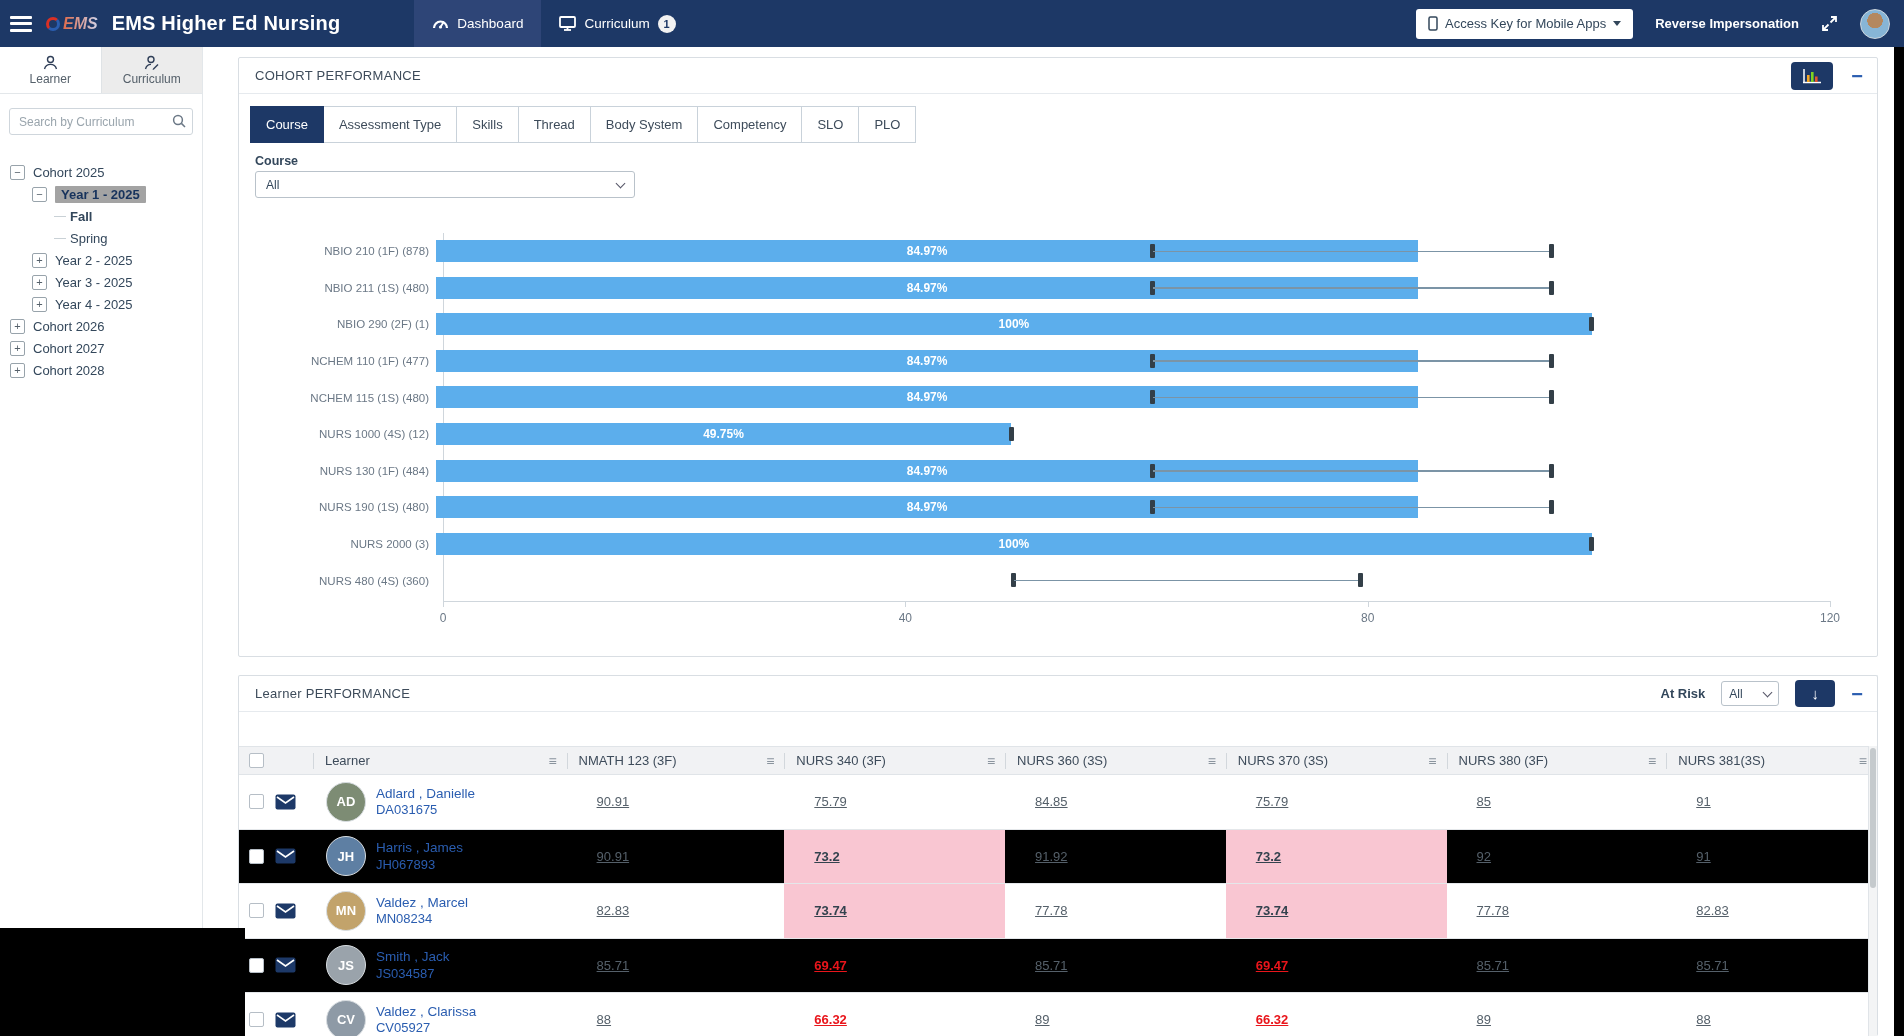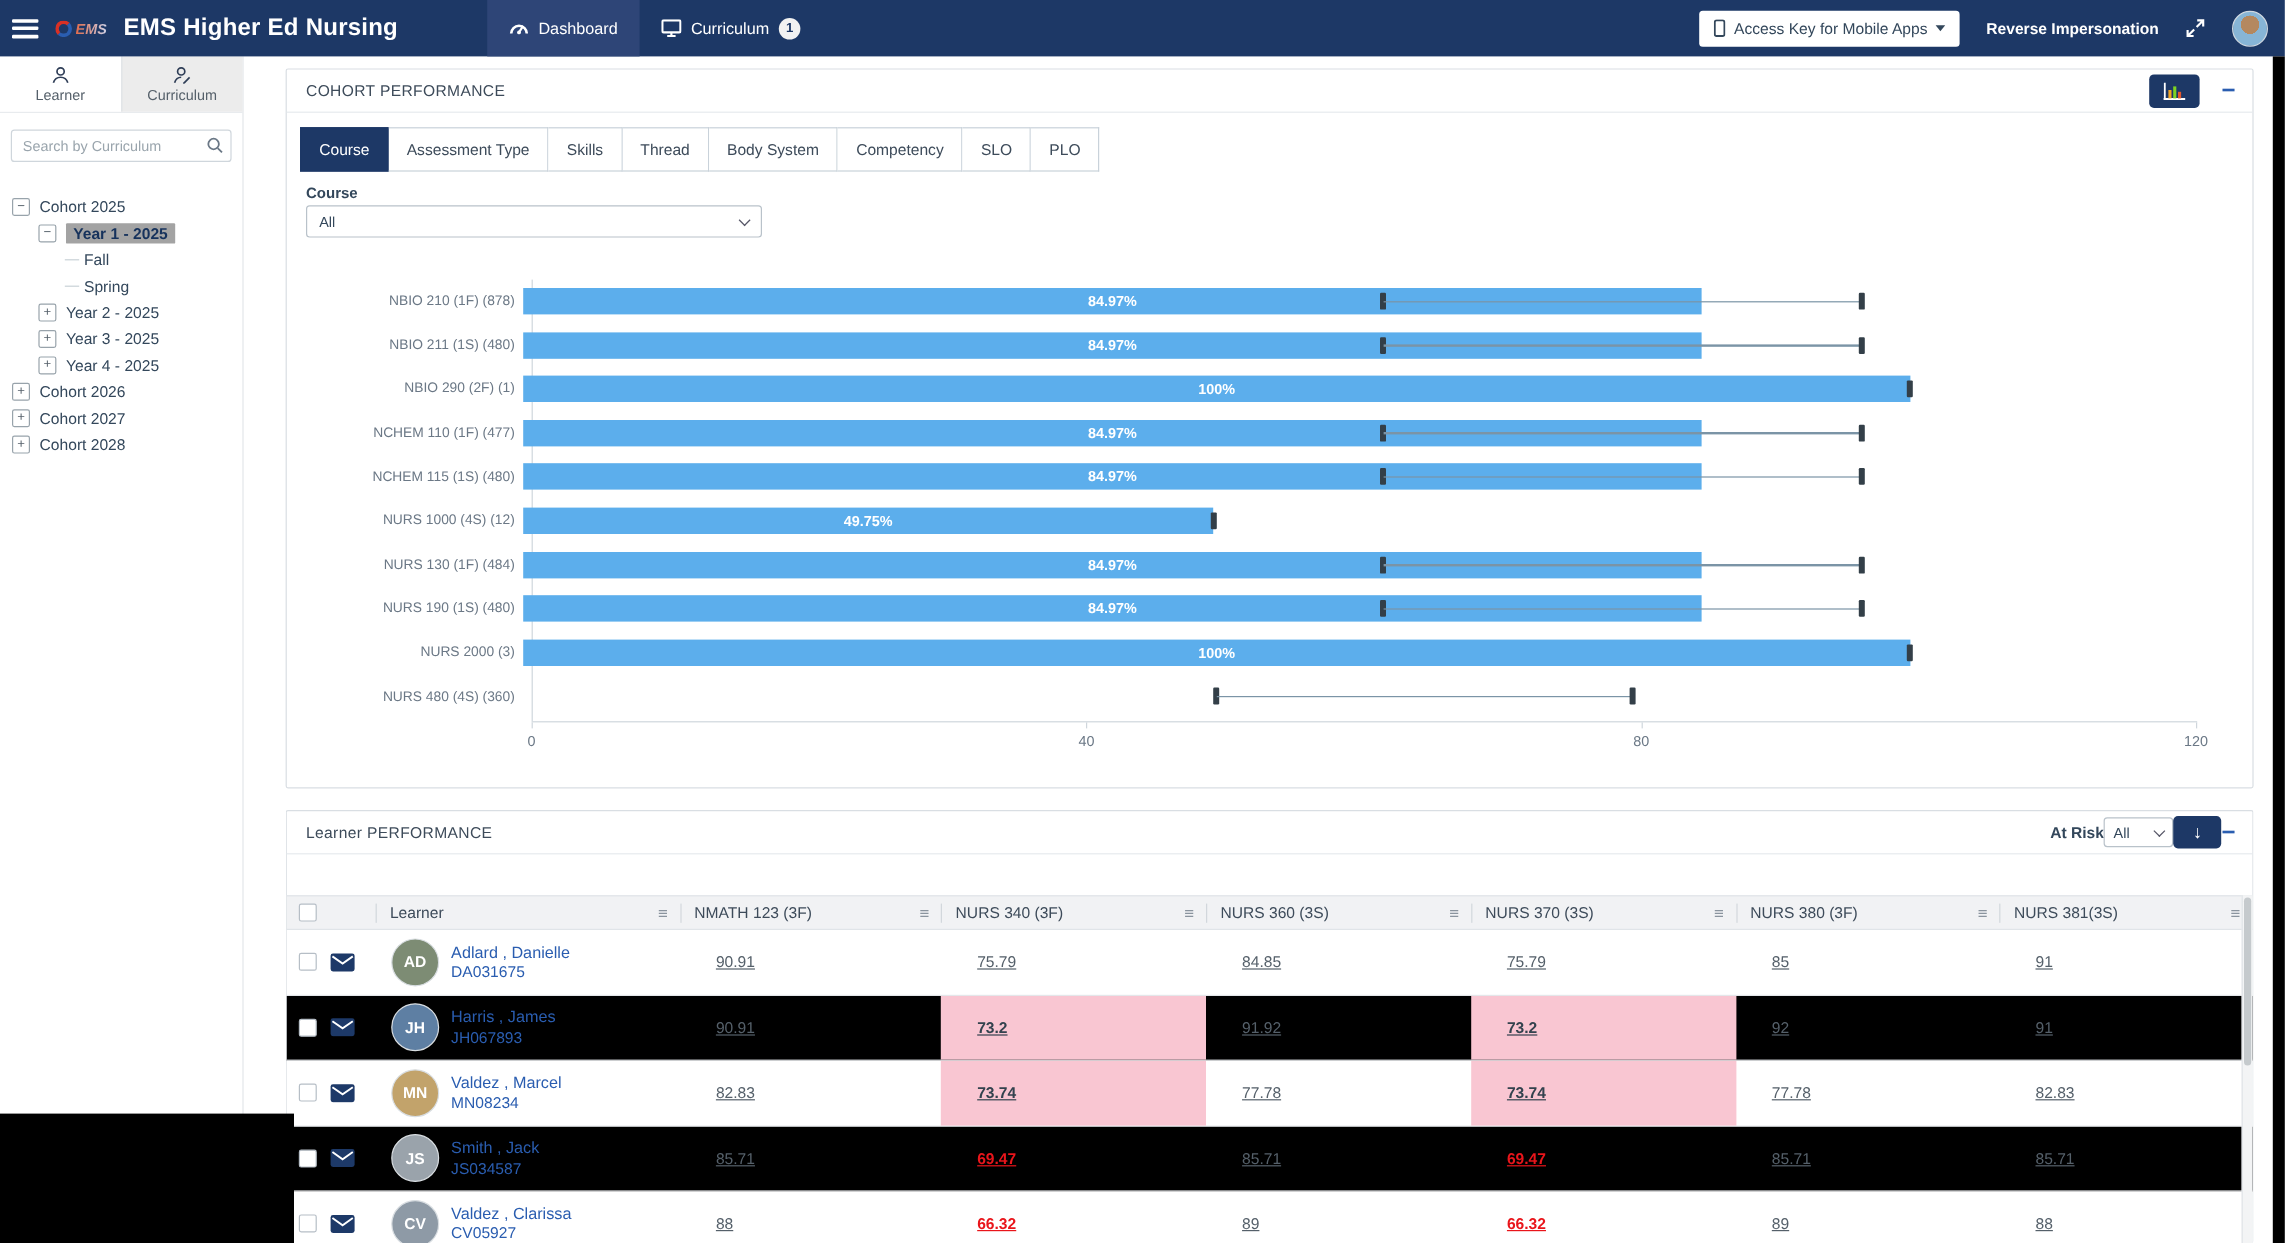--- a/index.html
+++ b/index.html
@@ -8,21 +8,21 @@
 
   
   #topbar { position:absolute; left:0; top:0; width:1904px; height:47px;
     background:#1d3866; display:flex; align-items:center; z-index:5; }
   .burger { width:22px; height:16px; margin-left:10px; display:flex; flex-direction:column;
     justify-content:space-between; cursor:pointer; }
   .burger div { height:3px; background:#fff; border-radius:1px; }
   .logo { display:flex; align-items:center; margin-left:14px; gap:3px; }
   .logo-ring { width:14px; height:14px; border-radius:50%;
     border:3px solid #d93025; border-right-color:#2a5db0; border-bottom-color:#2a5db0; }
-  .logo-txt { font-size:12px; font-weight:bold; font-style:italic; color:#e8d9d0;
+  .logo-txt { font-size:16px; font-weight:bold; font-style:italic; color:#e8d9d0;
     background:linear-gradient(90deg,#e06a4a,#d0d3e8); -webkit-background-clip:text; background-clip:text; -webkit-text-fill-color:transparent; }
   .app-title { color:#fff; font-size:20px; font-weight:bold; margin-left:14px; letter-spacing:.2px; }
   .nav-tab { height:47px; display:flex; align-items:center; gap:8px; padding:0 18px;
     color:#fff; font-size:13.5px; cursor:pointer; }
   .nav-tab.active { background:#2e4577; }
   .nav-tab svg { display:block; }
   .badge { width:18px; height:18px; border-radius:50%; background:#f2f2f2; color:#1d3866;
     font-size:11px; font-weight:bold; display:flex; align-items:center; justify-content:center; }
   #nav-right { margin-left:auto; display:flex; align-items:center; gap:22px; padding-right:14px; }
   .access-btn { background:#fff; border-radius:3px; height:30px; display:flex; align-items:center;
@@ -91,21 +91,21 @@
   .cbar { position:absolute; left:0; top:7px; height:22px; display:flex; align-items:center; justify-content:center; }
   .cval { color:#fff; font-size:12px; font-weight:bold; }
   .emark { position:absolute; top:11px; width:5px; height:14px; background:#333f48; border-radius:1px; }
   .eline { position:absolute; top:17.5px; height:1.6px; background:#7b94a6; }
   #axis-y { position:absolute; left:204px; top:0; width:1px; height:368px; background:#cfd6dc; }
   #axis-x { position:absolute; left:204px; top:368px; width:1388px; height:1px; background:#cfd6dc; }
   .xtick { position:absolute; top:369px; width:1px; height:5px; background:#cfd6dc; }
   .xlab { position:absolute; top:378px; transform:translateX(-50%); font-size:12px; color:#6b7886; }
 
   
-  #lp-right { margin-left:auto; display:flex; align-items:center; gap:0; }
+  #lp-right { margin-left:auto; display:flex; align-items:center; gap:16px; }
   .atrisk-label { font-size:13px; font-weight:bold; color:#33475b; }
   .mini-select { width:58px; height:25px; border:1px solid #b9c2ca; border-radius:3px;
     display:flex; align-items:center; padding:0 7px; font-size:12px; color:#33475b; cursor:pointer; }
   #thead { position:absolute; left:0; top:70px; width:1638px; height:29px; background:#f1f2f4;
     border-top:1px solid #e0e4e8; border-bottom:1px solid #e0e4e8; display:flex; align-items:center; }
   .hcell { height:29px; display:flex; align-items:center; font-size:13px; color:#3d4b5a; position:relative; }
   .hcell .sep { width:1px; height:16px; background:#d2d7dc; margin-right:11px; }
   .hmenu { margin-left:auto; margin-right:10px; color:#8a949e; font-size:14px; cursor:pointer; }
   #tbody { position:absolute; left:0; top:99px; width:1638px; }
   .trow { display:flex; align-items:stretch; height:54.5px; border-bottom:1px solid #e4e7ea; background:#fff; }
@@ -204,21 +204,21 @@
   </div>
   <div id="tree">
       <div class="tree-row" style="padding-left: 10px;">
         <span class="toggle">−</span>
         <span class="tree-label">Cohort 2025</span>
       </div>
       <div class="tree-row" style="padding-left: 32px;">
         <span class="toggle">−</span>
         <span class="tree-label selected">Year 1 - 2025</span>
       </div>
-      <div class="tree-row" style="padding-left: 54px;">
+      <div class="tree-row" style="padding-left: 54px; font-weight: bold;">
         <span class="stub"></span>
         <span class="tree-label">Fall</span>
       </div>
       <div class="tree-row" style="padding-left: 54px;">
         <span class="stub"></span>
         <span class="tree-label">Spring</span>
       </div>
       <div class="tree-row" style="padding-left: 32px;">
         <span class="toggle">+</span>
         <span class="tree-label">Year 2 - 2025</span>

